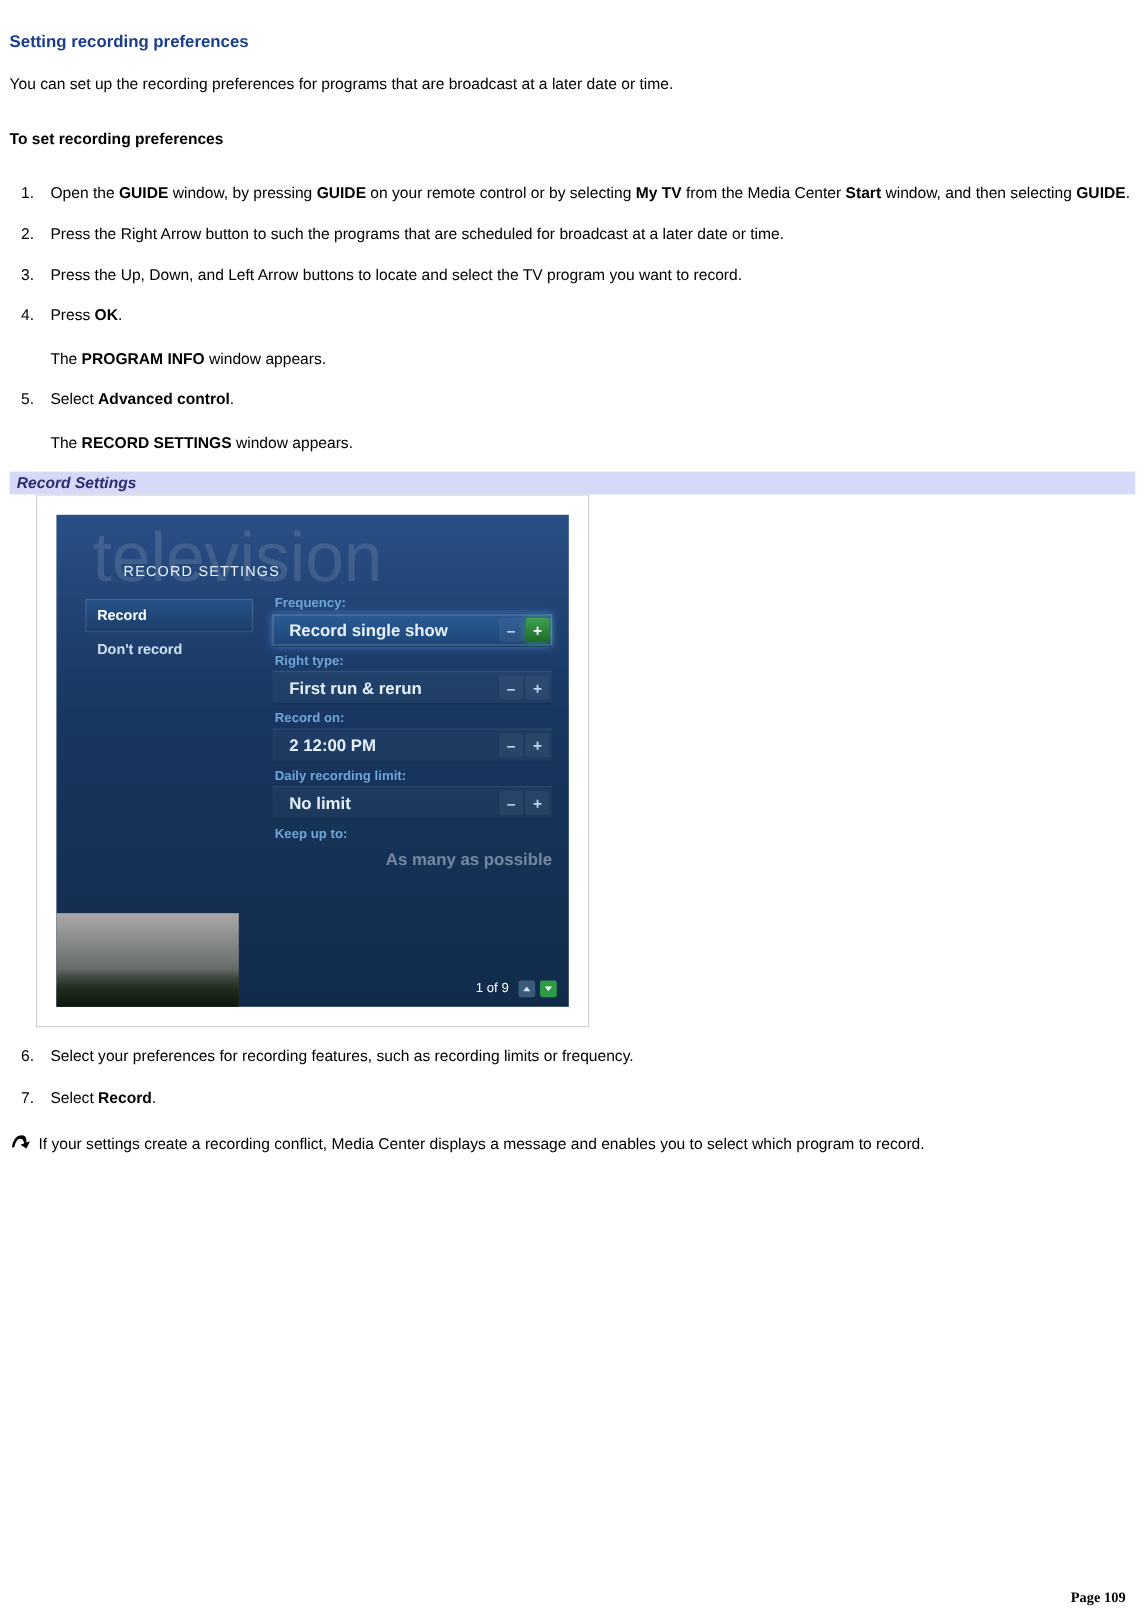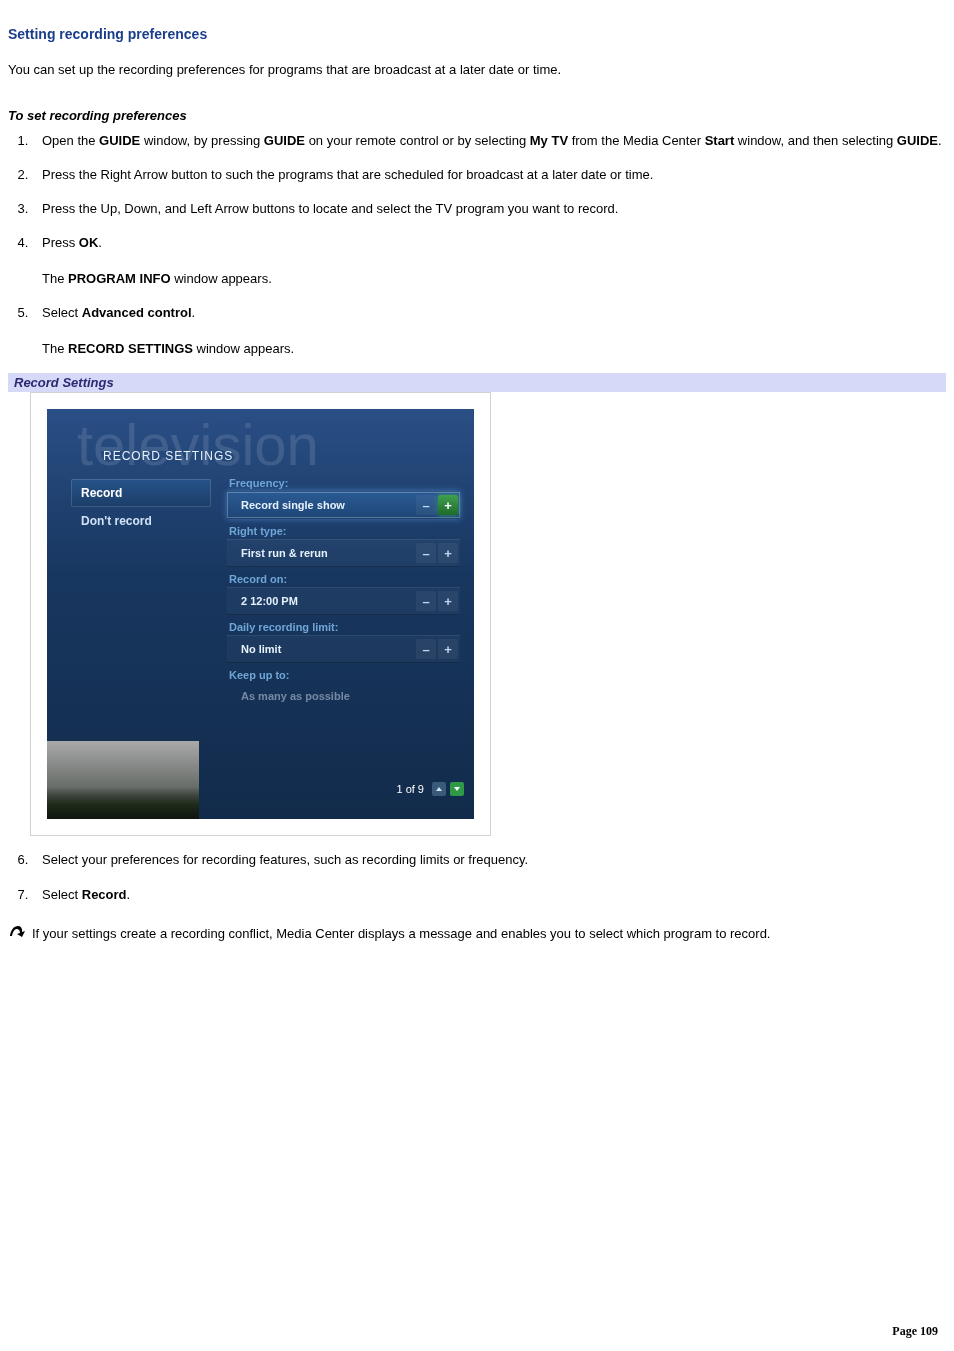--- a/index.html
+++ b/index.html
@@ -17,22 +17,21 @@
     font-weight: bold;
     font-size: 14px;
     margin: 18px 0 18px 0;
   }
   .intro {
     margin: 0 0 28px 0;
     line-height: 1.5;
   }
   .sub-heading {
     font-weight: bold;
-    margin: 0 0 8px 0;
-    font-style: italic;
+    margin: 0 0 28px 0;
   }
   ol {
     margin: 0 0 0 24px;
     padding: 0;
   }
   ol li {
     margin-bottom: 14px;
     padding-left: 10px;
     line-height: 1.55;
   }
@@ -125,21 +124,21 @@
     border-top: 1px solid rgba(255,255,255,0.08);
     border-bottom: 1px solid rgba(0,0,0,0.25);
     margin-bottom: 6px;
   }
   .setting-row.current {
     background: linear-gradient(180deg,#2a5a94,#1e4676);
     box-shadow: inset 0 0 0 1px rgba(255,255,255,0.25), 0 0 6px rgba(100,170,255,0.5);
   }
   .setting-value {
     flex:1;
-    font-size:11px;
+    font-size:14px;
     font-weight:bold;
     color:#e6f1fc;
     padding-left:14px;
   }
   .stepper {
     display:flex;
     gap:2px;
     padding-right:2px;
   }
   .step-btn {
@@ -168,21 +167,21 @@
     background: linear-gradient(180deg,#a9a9a9 0%, #676c68 60%, #2c352c 100%);
   }
   .preview::after{
     content:"";
     position:absolute;
     bottom:0; left:0; right:0; height:32px;
     background: linear-gradient(180deg, transparent, #1b2818 60%, #0e150e);
   }
   .pager {
     position:absolute;
-    bottom:23px;
+    bottom:8px;
     right:10px;
     display:flex;
     align-items:center;
     gap:4px;
     font-size:11px;
     color:#fff;
   }
   .pager span { margin-right:4px; }
   .pg-btn {
     width:14px;
@@ -282,21 +281,21 @@
       <div class="setting-label">Daily recording limit:</div>
       <div class="setting-row">
         <div class="setting-value">No limit</div>
         <div class="stepper">
           <div class="step-btn">–</div>
           <div class="step-btn">+</div>
         </div>
       </div>
 
       <div class="setting-label">Keep up to:</div>
-      <div class="setting-row" style="opacity:.45;border:none;background:none;">
+      <div class="setting-row" style="opacity:.45;border:none;background:none;text-align:right;">
         <div class="setting-value">As many as possible</div>
       </div>
 
     </div>
 
     <div class="preview"></div>
 
     <div class="pager">
       <span>1 of 9</span>
       <div class="pg-btn pg-up">

